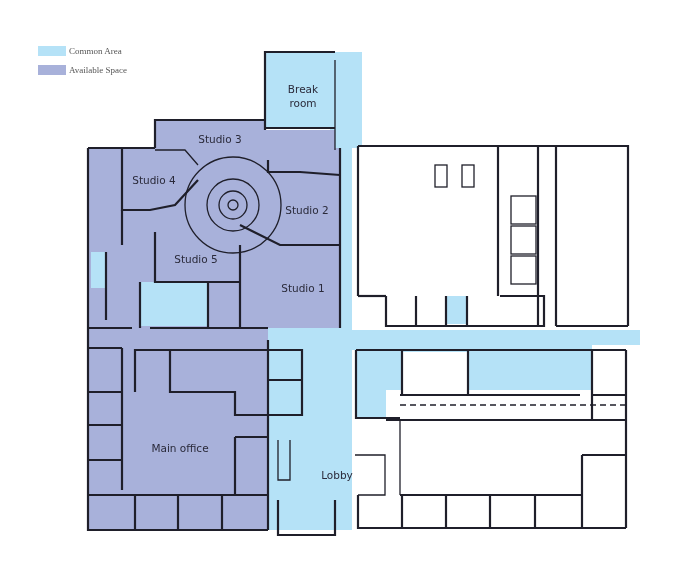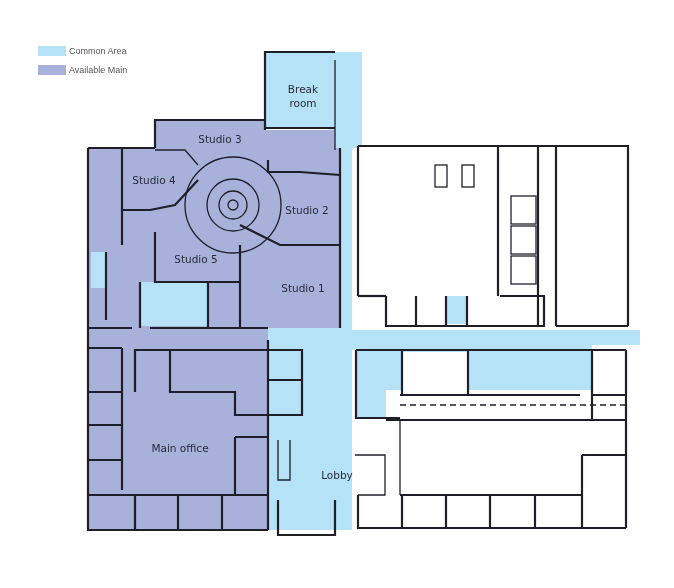--- a/index.html
+++ b/index.html
@@ -1,36 +1,36 @@
 <!DOCTYPE html>
 <html><head>
 <meta charset="utf-8">
 <style>
   html, body { margin:0; padding:0; background:#ffffff; }
   body { width:674px; height:588px; position:relative; overflow:hidden; font-family:"DejaVu Sans", sans-serif; }
   .legend { position:absolute; left:38px; top:44px; }
   .legend-row { display:flex; align-items:center; height:13px; margin-bottom:6px; }
   .swatch { width:28px; height:10px; margin-right:3px; }
-  .legend-label { font-size:9px; color:#555; font-family:Liberation Sans, sans-serif; }
+  .legend-label { font-size:9px; color:#555; font-family:Liberation Serif, serif; }
   svg { position:absolute; left:0; top:0; }
   .wall { fill:none; stroke:#1f1f2a; stroke-width:2.2; stroke-linejoin:miter; }
   .thin { fill:none; stroke:#1f1f2a; stroke-width:1.3; }
   .room-label { font-family:"DejaVu Sans", sans-serif; font-size:10.5px; fill:#2a2a3a; font-weight:500; text-anchor:middle; }
 </style>
 </head>
 <body>
 
 <div class="legend">
   <div class="legend-row">
     <div class="swatch" style="background:#b5e2f7"></div>
     <span class="legend-label">Common Area</span>
   </div>
   <div class="legend-row">
     <div class="swatch" style="background:#a8b1da"></div>
-    <span class="legend-label">Available Main</span>
+    <span class="legend-label">Available Space</span>
   </div>
 </div>
 
 <svg width="674" height="588" viewBox="0 0 674 588">
 
   <g fill="#b5e2f7">
 
     <polygon points="330,52 362,52 362,148 352,148 352,330 640,330 640,345 592,345 592,390 400,390 400,350 352,350 352,530 268,530 268,340 330,330"></polygon>
 
     <rect x="265" y="52" width="70" height="77"></rect>

